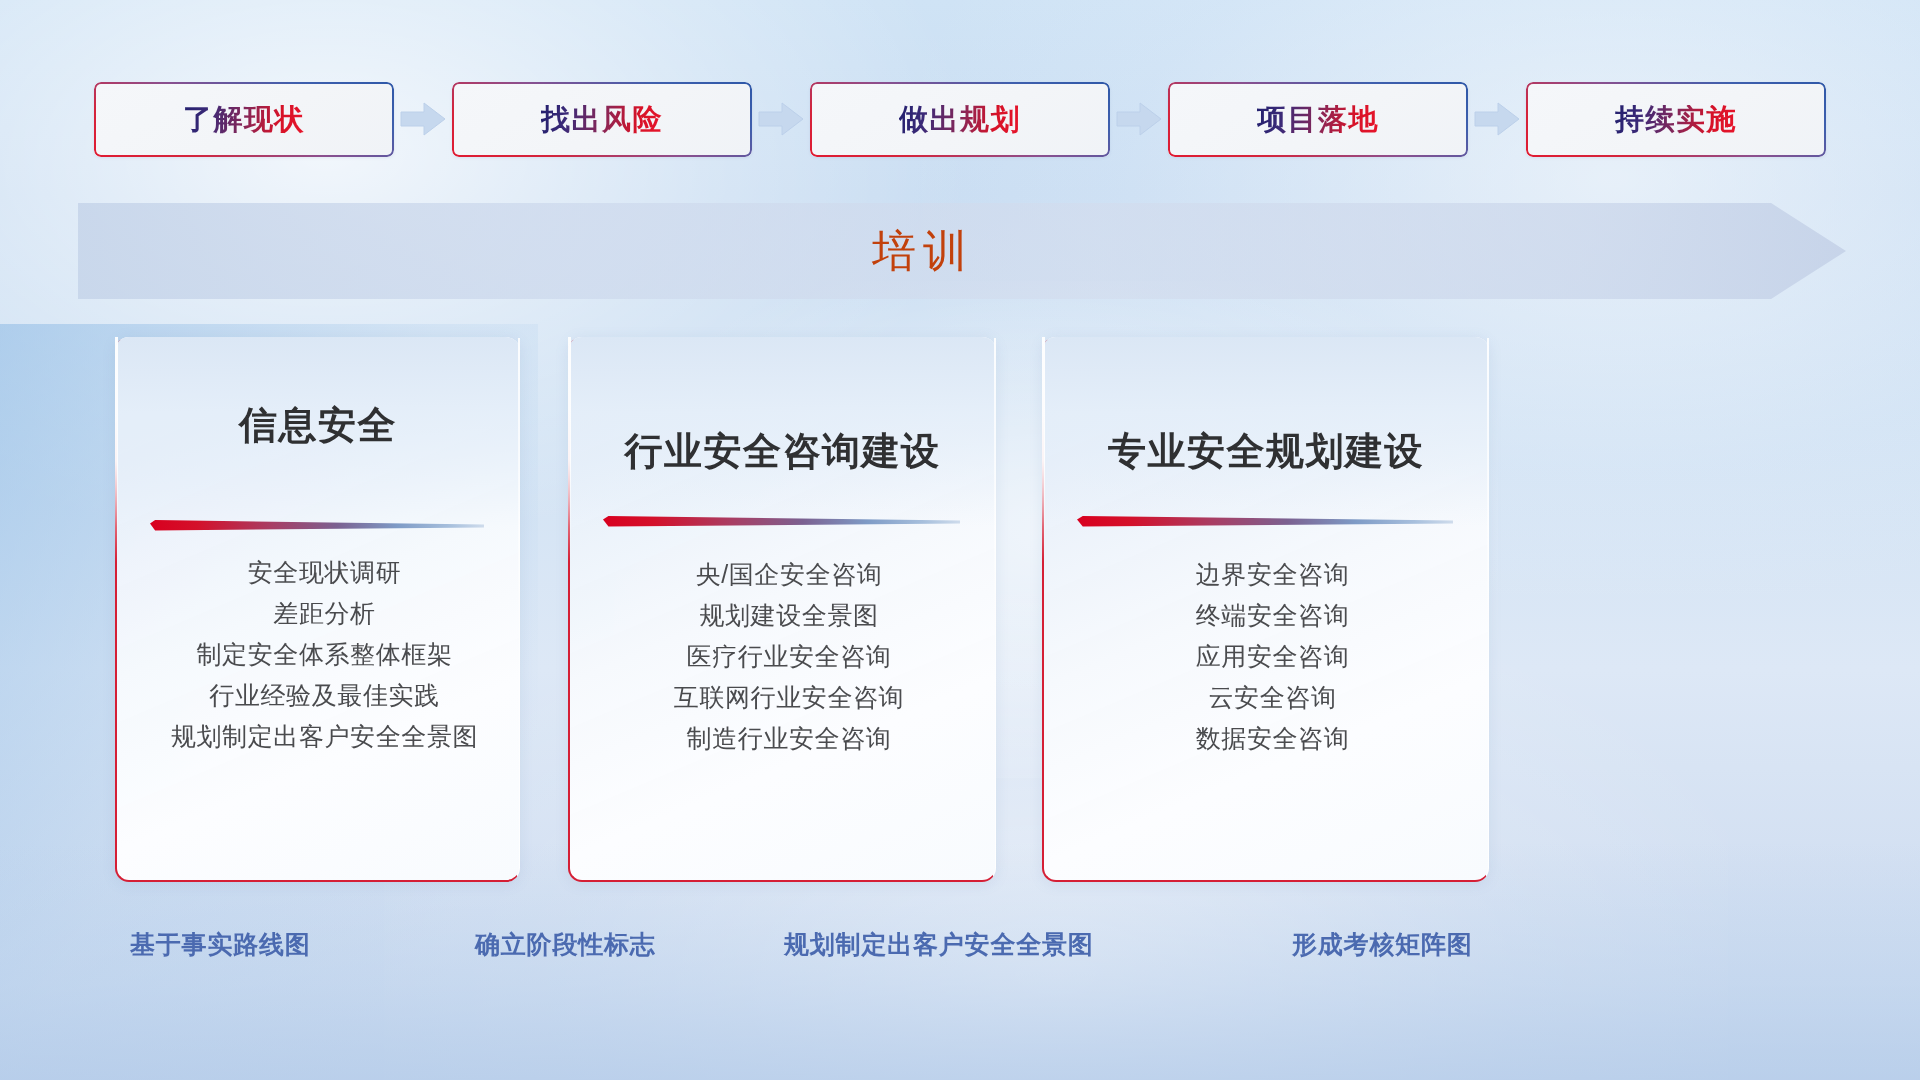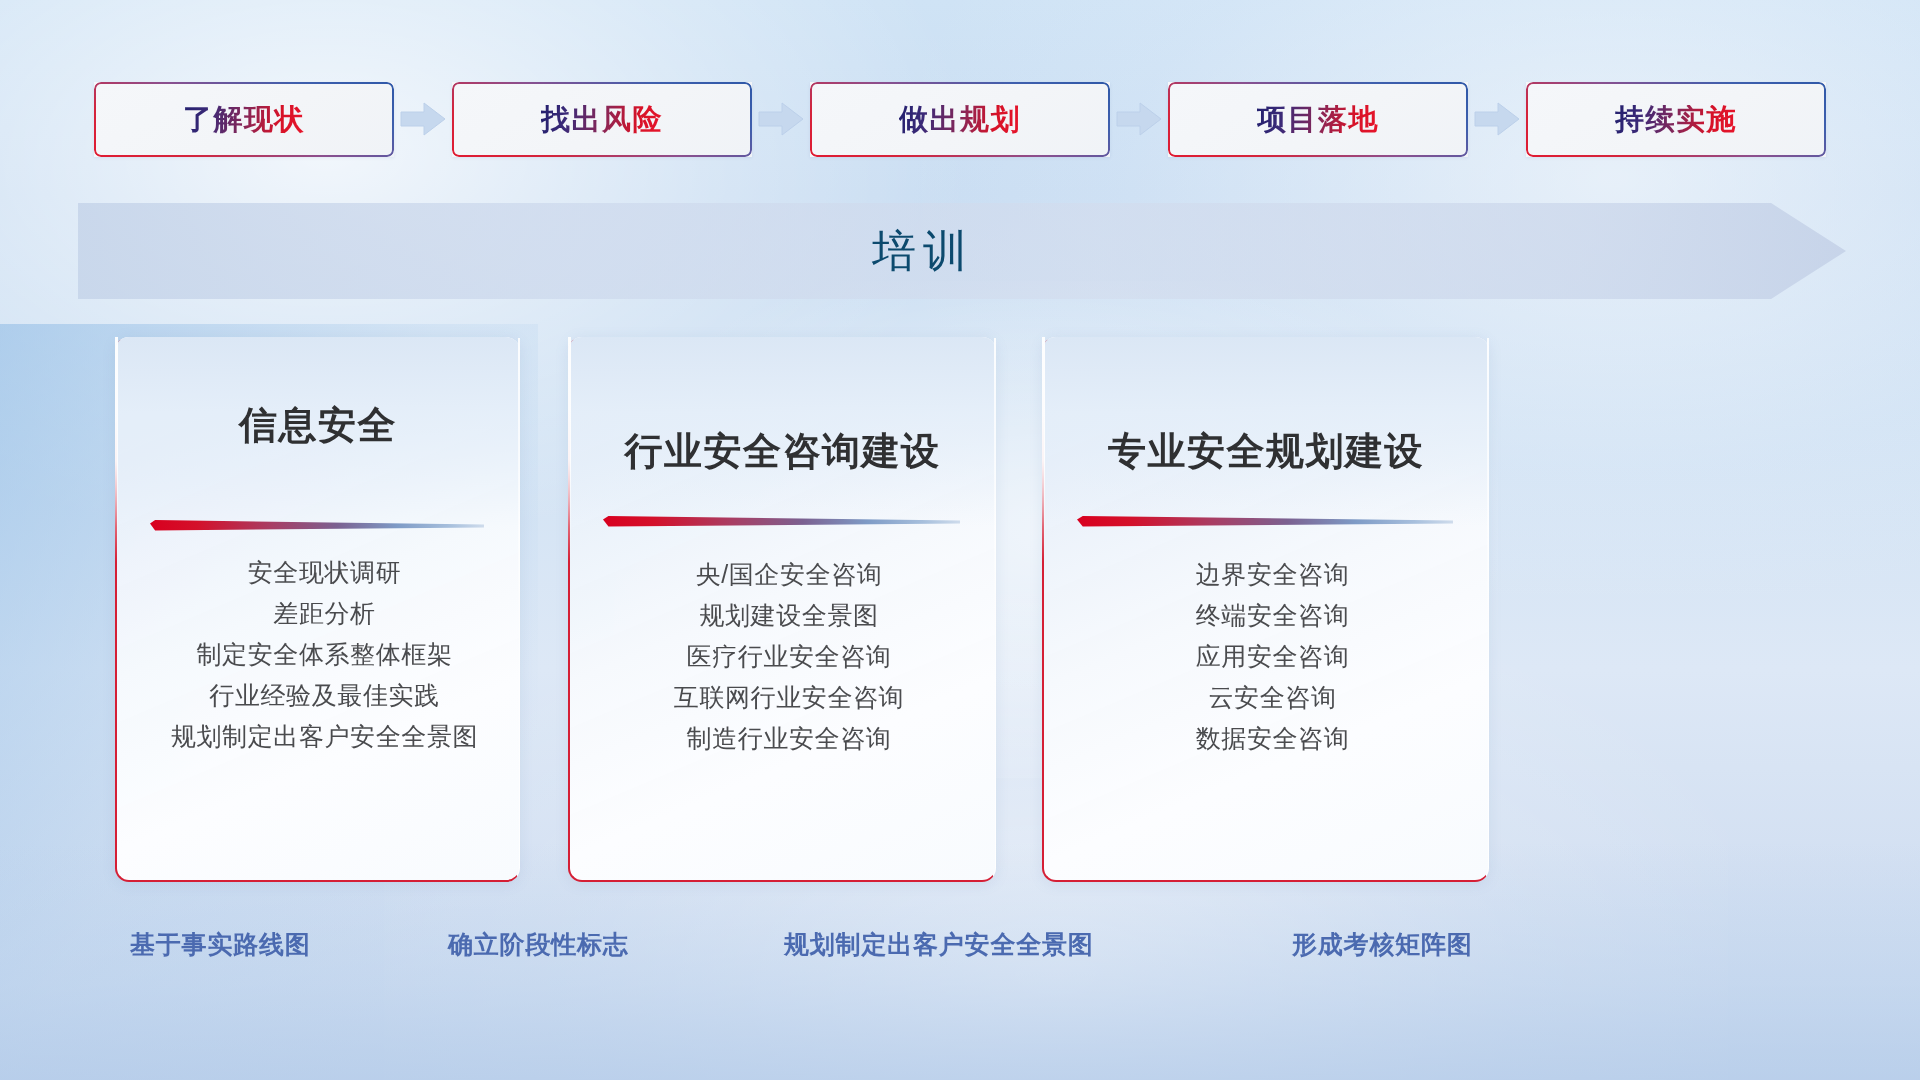--- a/index.html
+++ b/index.html
@@ -45,21 +45,21 @@
 
   
   #steps {
     position: absolute; left: 0; top: 79px; width: 1920px; height: 80px;
     display: flex; align-items: center; justify-content: center;
     z-index: 4;
   }
   .step-box {
     position: relative;
     width: 300px; height: 75px;
-    border-radius: 0;
+    border-radius: 7px;
     display: flex; align-items: center; justify-content: center;
     background: linear-gradient(150deg, #f5f7fa 0%, #f3f5f8 55%, #f0f3f7 100%);
     box-shadow: 0 1px 3px rgba(80,110,160,0.10);
   }
   .step-box::before {
     content: "";
     position: absolute; inset: 0;
     border-radius: 7px;
     padding: 2px;
     background: linear-gradient(205deg, #2f58a8 0%, #3f5fad 22%, #8b4f8e 50%, #d4243c 78%, #e01b32 100%);
@@ -94,21 +94,21 @@
     z-index: 3;
   }
   #banner .banner-shape {
     position: absolute; inset: 0;
     width: 100%; height: 100%;
   }
   #banner .banner-text {
     position: absolute; left: 0; top: 0; width: 1690px; height: 96px;
     display: flex; align-items: center; justify-content: center;
     font-size: 44px; font-weight: 500;
-    color: #0c4a6e;
+    color: #c2410c;
     letter-spacing: 7px;
   }
 
   
   #cards {
     position: absolute; left: 0; top: 337px; width: 1568px; height: 545px;
     z-index: 5;
   }
   .card {
     position: absolute;
@@ -195,21 +195,21 @@
   }
   .footnote {
     position: absolute; top: 0;
     font-size: 25px; font-weight: 700;
     color: #4b6ab0;
     letter-spacing: 0.8px;
     white-space: nowrap;
     line-height: 48px;
   }
   .footnote.f1 { left: 130px; }
-  .footnote.f2 { left: 448px; }
+  .footnote.f2 { left: 475px; }
   .footnote.f3 { left: 784px; }
   .footnote.f4 { left: 1292px; }
 </style>
 </head>
 <body>
 
 <div id="bg">
   <div class="bg-base"></div>
   <div class="bg-glow-1"></div>
   <div class="bg-glow-2"></div>

